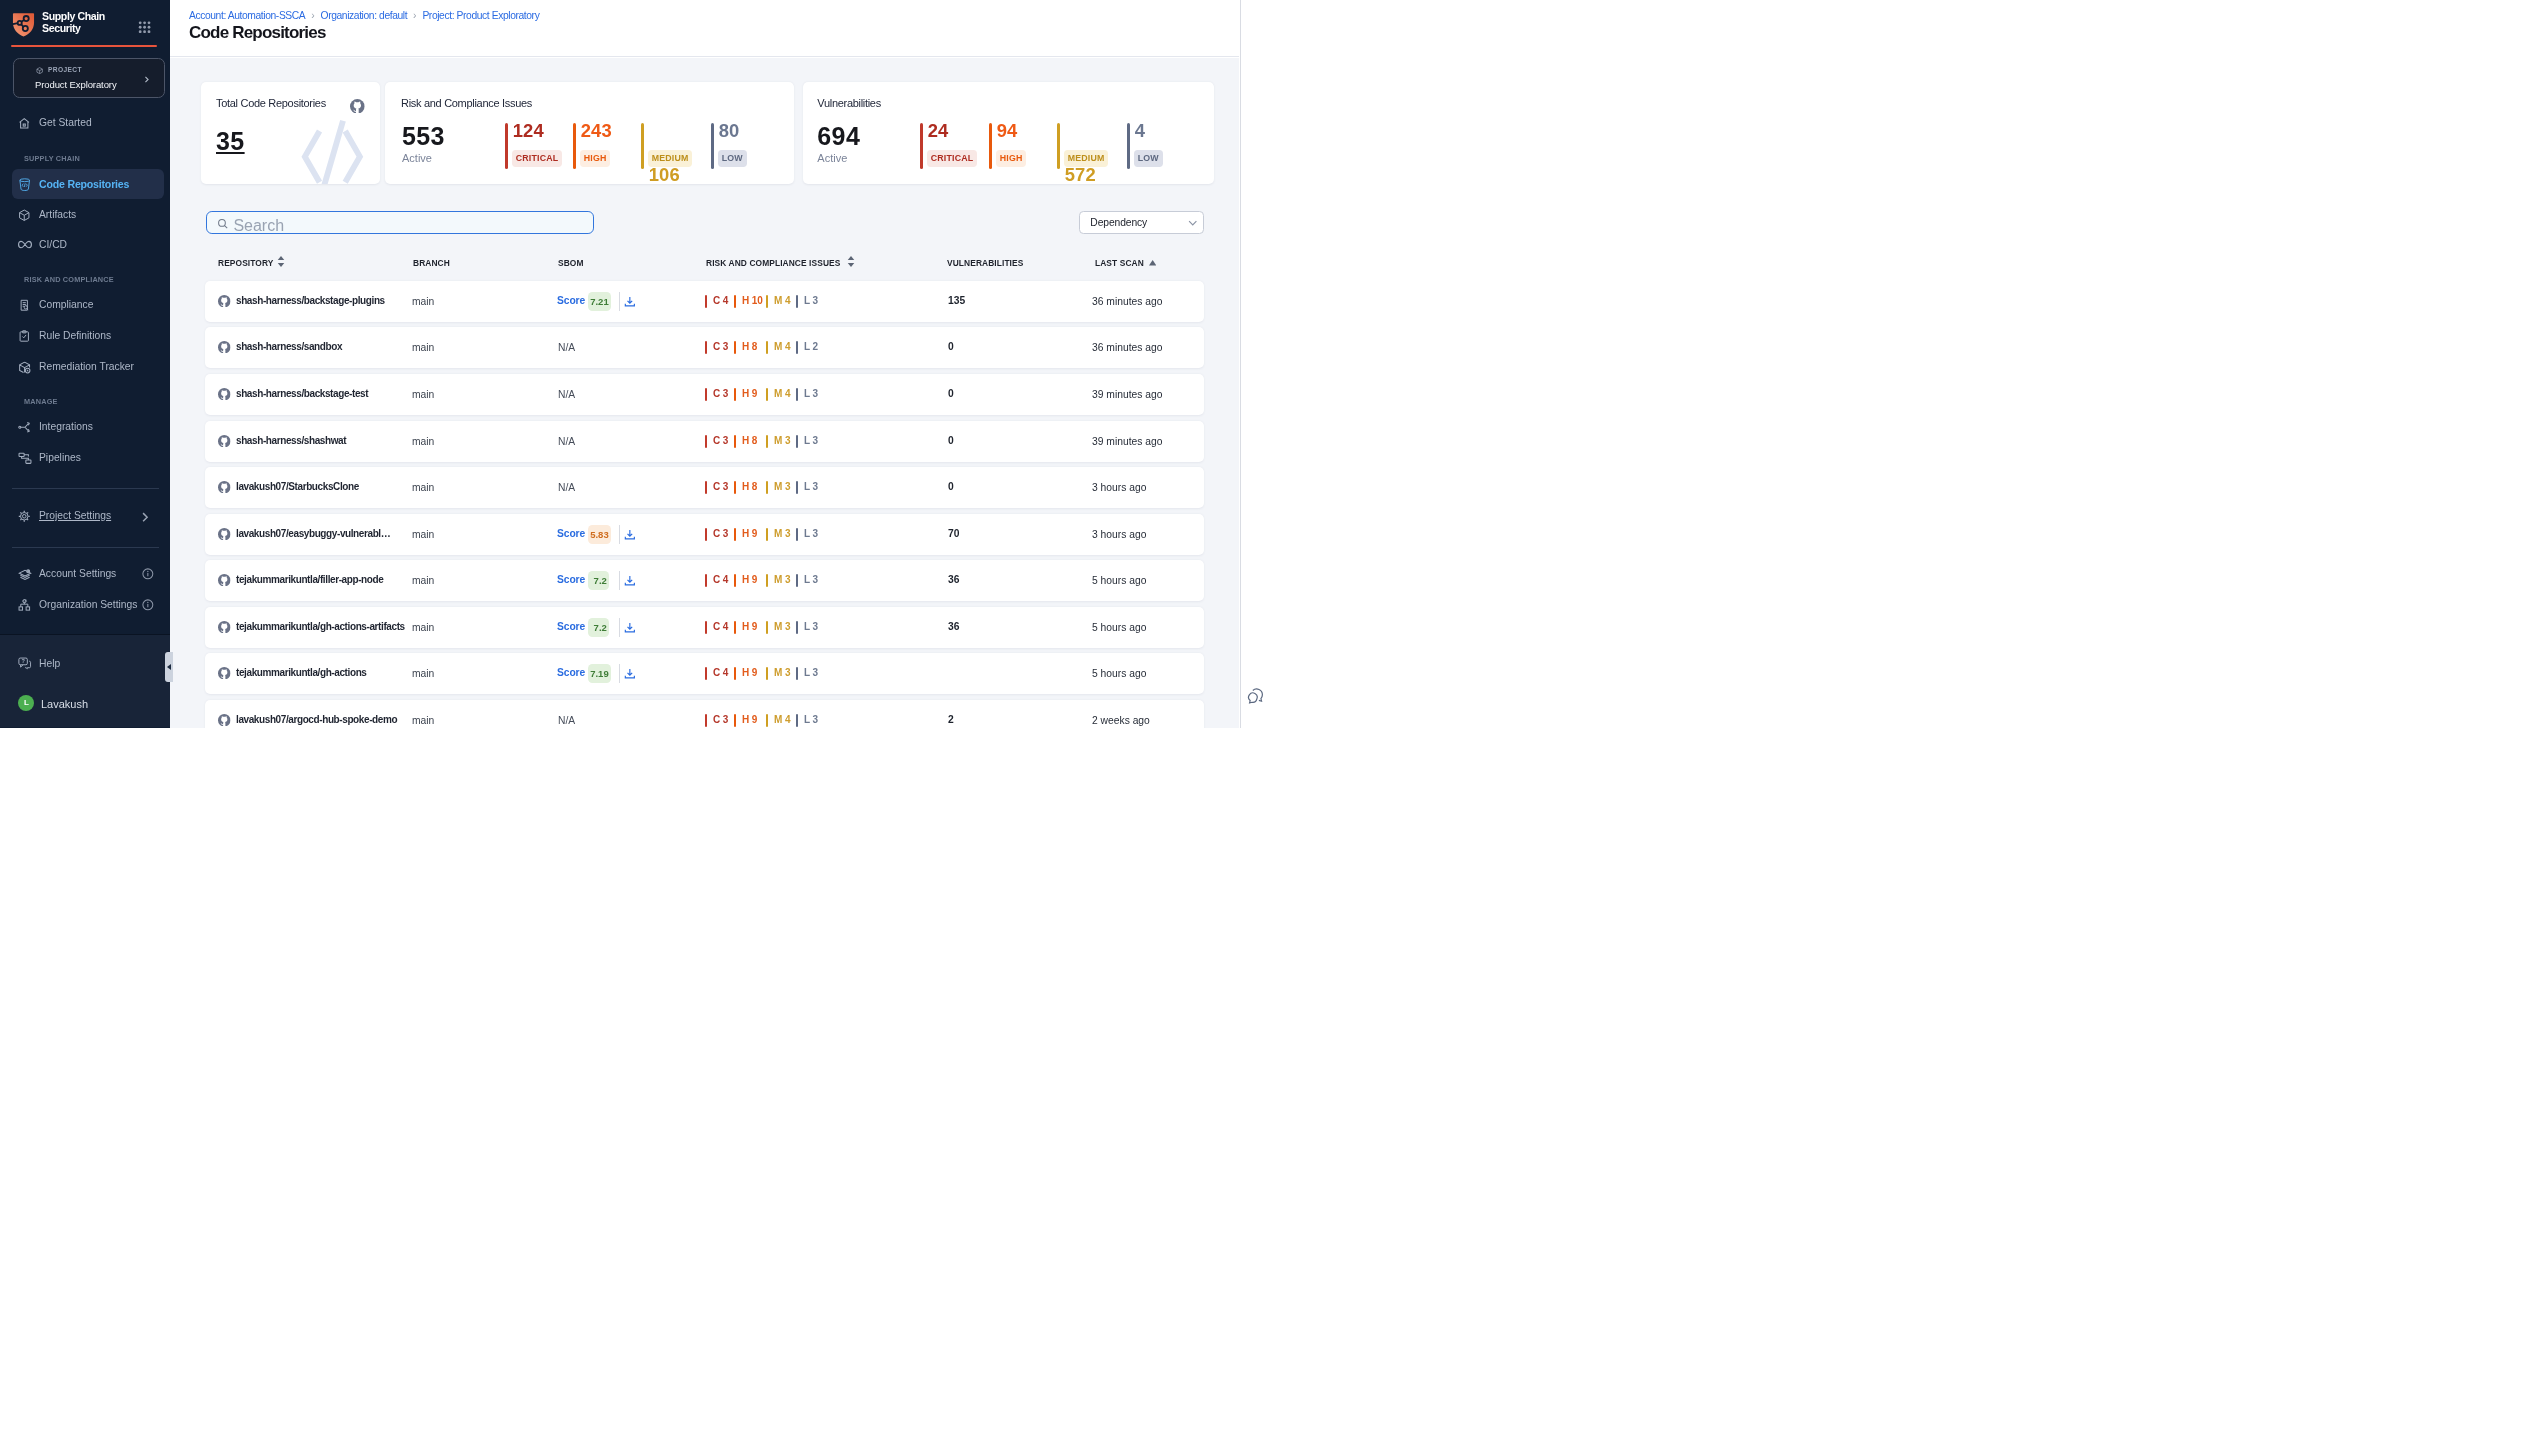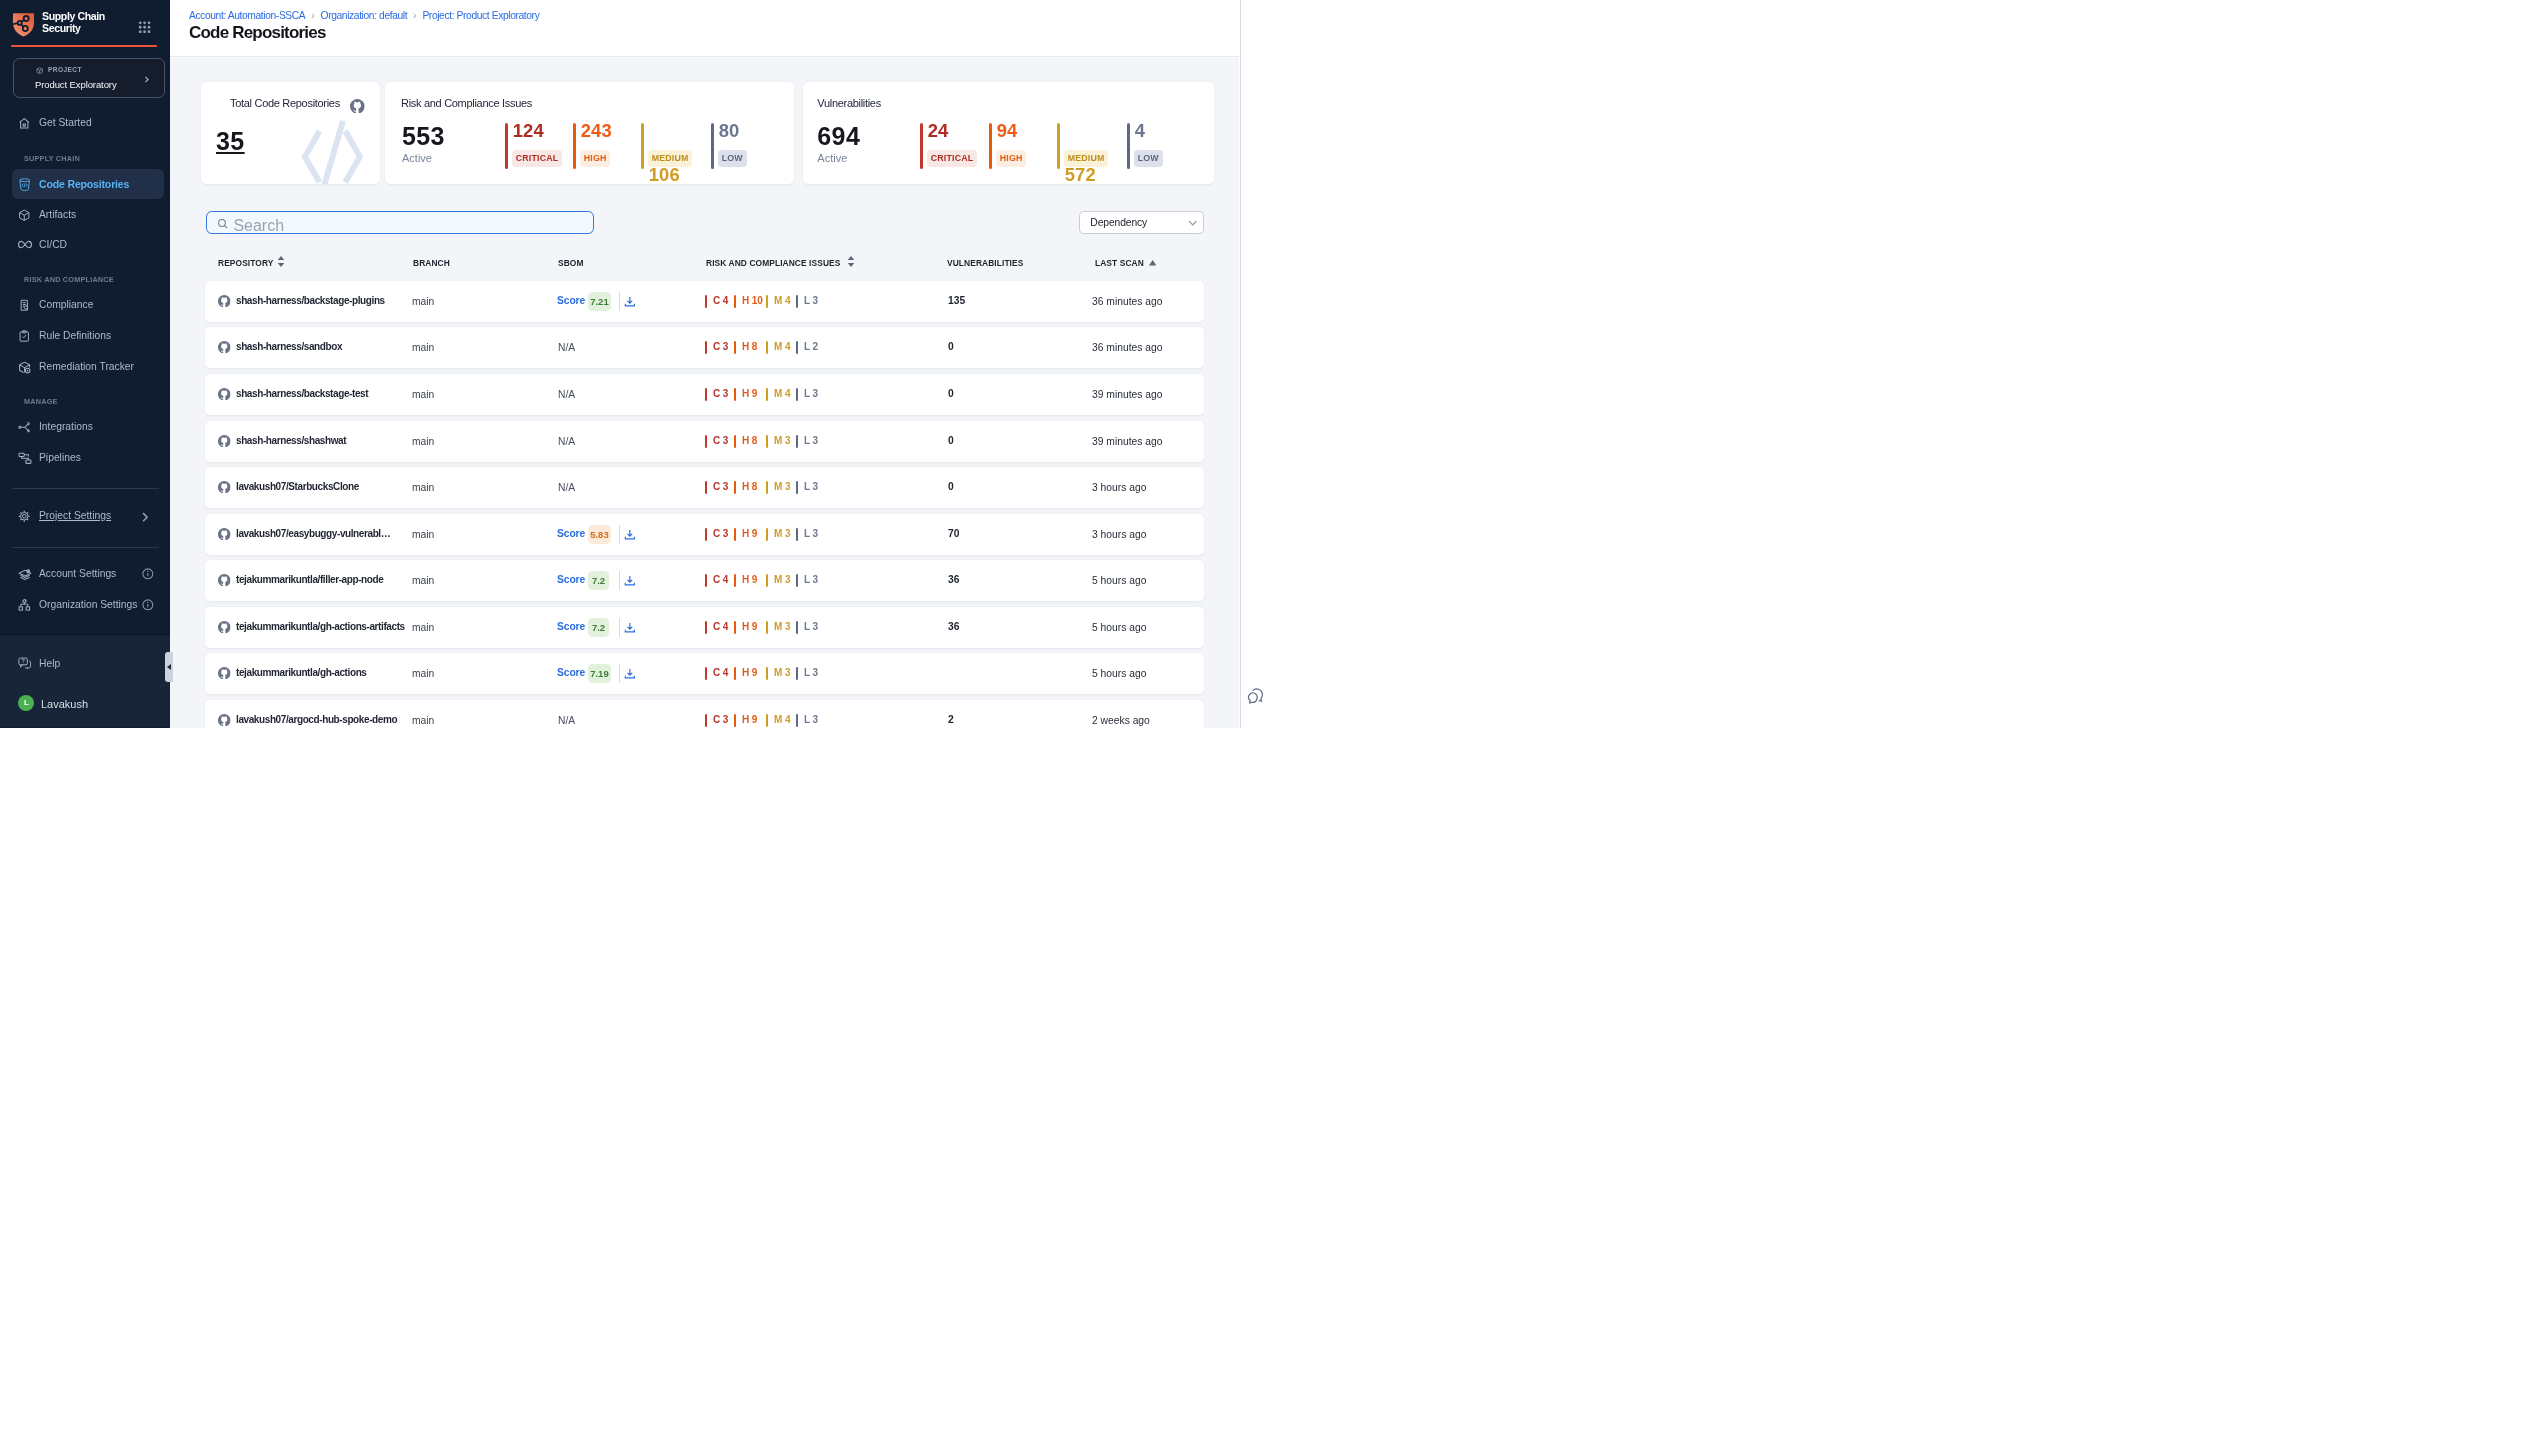--- a/index.html
+++ b/index.html
@@ -47,21 +47,21 @@
 #dropdown .t { position:absolute; left:10.3px; top:5.1px; font-size:10.3px; letter-spacing:-0.1px; color:#20242e; }
 
 .th { position:absolute; font-size:8.4px; font-weight:bold; color:#1e222c; letter-spacing:0.1px; white-space:nowrap; }
 .row { position:absolute; left:205px; width:999px; height:41px; background:#fff; border-radius:5.1px; box-shadow:0 0.7px 2.2px rgba(40,50,80,0.07); }
 .row .repo { position:absolute; left:31px; top:14.3px; font-size:10px; font-weight:bold; letter-spacing:-0.4px; color:#1f2430; white-space:nowrap; }
 .row .octo { position:absolute; left:13px; top:13.6px; }
 .row .branch { position:absolute; left:207px; top:14.7px; font-size:10.3px; color:#3c434f; }
 .row .na { position:absolute; left:353px; top:14.7px; font-size:10.3px; color:#454c59; }
 .row .score { position:absolute; left:352px; top:14px; font-size:10.3px; font-weight:bold; letter-spacing:-0.1px; color:#2a6ce0; }
 .row .badge { position:absolute; left:383px; top:11px; height:19px; line-height:19px; min-width:21px; text-align:center; padding:0 2.2px; border-radius:4.4px; font-size:9.5px; font-weight:bold; }
-.badge.green { background:#e2f1dc; color:#3f7d37; }
+.badge.green { background:#e2f1dc; color:#3f7d37;text-align:right; }
 .badge.orange { background:#fcebdb; color:#cf6d1f; }
 .row .vdiv { position:absolute; top:11px; width:0.7px; height:19px; background:#d8dbe2; }
 .row .dl { position:absolute; top:14.7px; }
 .risk { position:absolute; top:14px; left:500px; height:13.2px; font-size:10px; font-weight:bold; letter-spacing:-0.1px; }
 .rg { position:absolute; top:0; }
 .rbar { position:absolute; left:0; top:-0.4px; width:2.2px; height:13.2px; border-radius:1.1px; }
 .rg .lbl { position:absolute; left:8px; top:0.4px; white-space:nowrap; }
 .rtC { color:#b5382b;text-align:center; } .rtH { color:#e25c1c; } .rtM { color:#ce9d2d; } .rtL { color:#6e7a90; }
 .rbC { background:#c23a2b; } .rbH { background:#e8590c; } .rbM { background:#cf9f22; } .rbL { background:#5e6a84; }
 .row .vuln { position:absolute; left:743px; top:14.3px; font-size:10.3px; font-weight:bold; color:#1d222c; }
@@ -70,21 +70,21 @@
 #rightstrip { position:absolute; left:1240px; top:0; width:29px; height:728px; background:#fff; border-left:0.7px solid #d9dce3; }
 </style>
 </head>
 <body>
 <div id="content"></div>
 <div id="mainheader"></div>
 <div id="crumbs"><span class="c">Account: Automation-SSCA</span><span class="sep">›</span><span class="c">Organization: default</span><span class="sep">›</span><span class="c">Project: Product Exploratory</span></div>
 <div id="pagetitle">Code Repositories</div>
 
 <div class="card" style="left:201px; top:82px; width:179px; height:102px; overflow:hidden;">
-  <div class="cardtitle" style="left:29px; top:15.4px;">Total Code Repositories</div>
+  <div class="cardtitle" style="left:15px; top:15.4px;">Total Code Repositories</div>
   <svg class="abs" style="left:98px; top:37px;" width="66" height="65" viewBox="0 0 90 88" fill="none" stroke="#dce3f1" stroke-width="8">
     <path d="M28 16 L8 51 L28 86"></path>
     <path d="M60 2 L33 95"></path>
     <path d="M63 16 L83 51 L63 86"></path>
   </svg>
   <svg class="abs" style="left:149px; top:16.5px;" width="14.7" height="14.7" viewBox="0 0 16 16">
       <use href="#octo"></use>
     </svg>
   <div class="bignum" style="left:15px; top:45px;text-decoration:underline;">35</div>
 </div>

